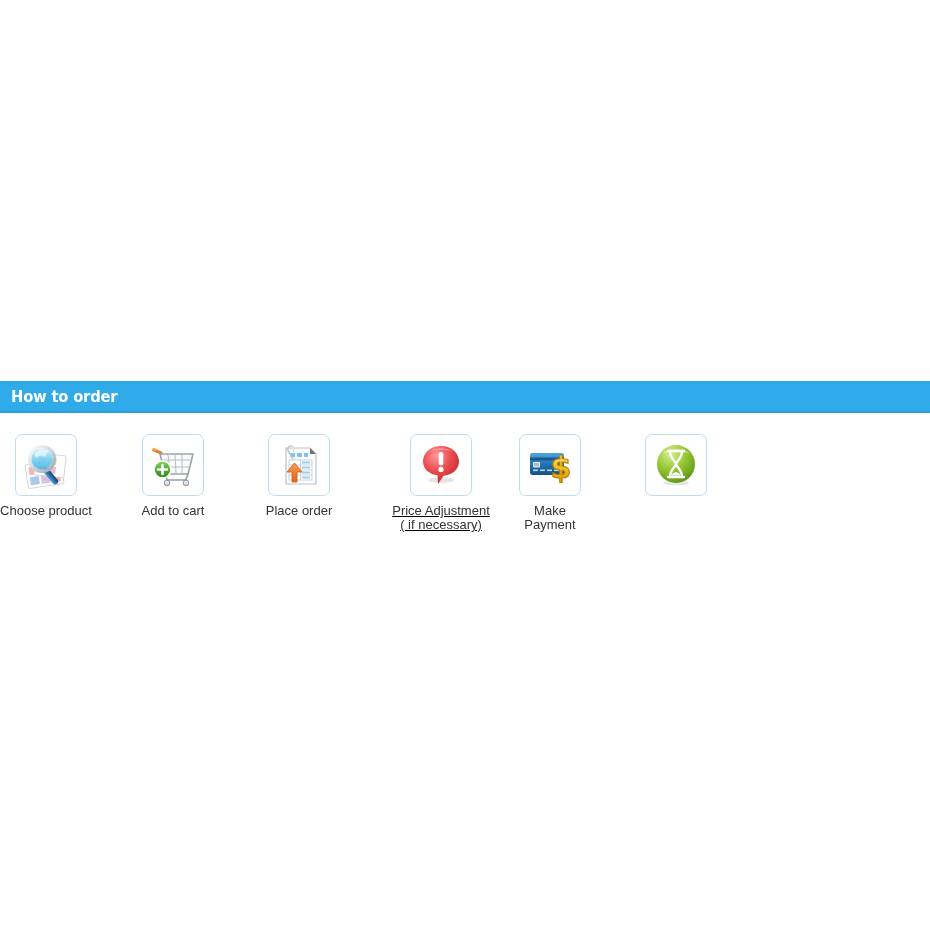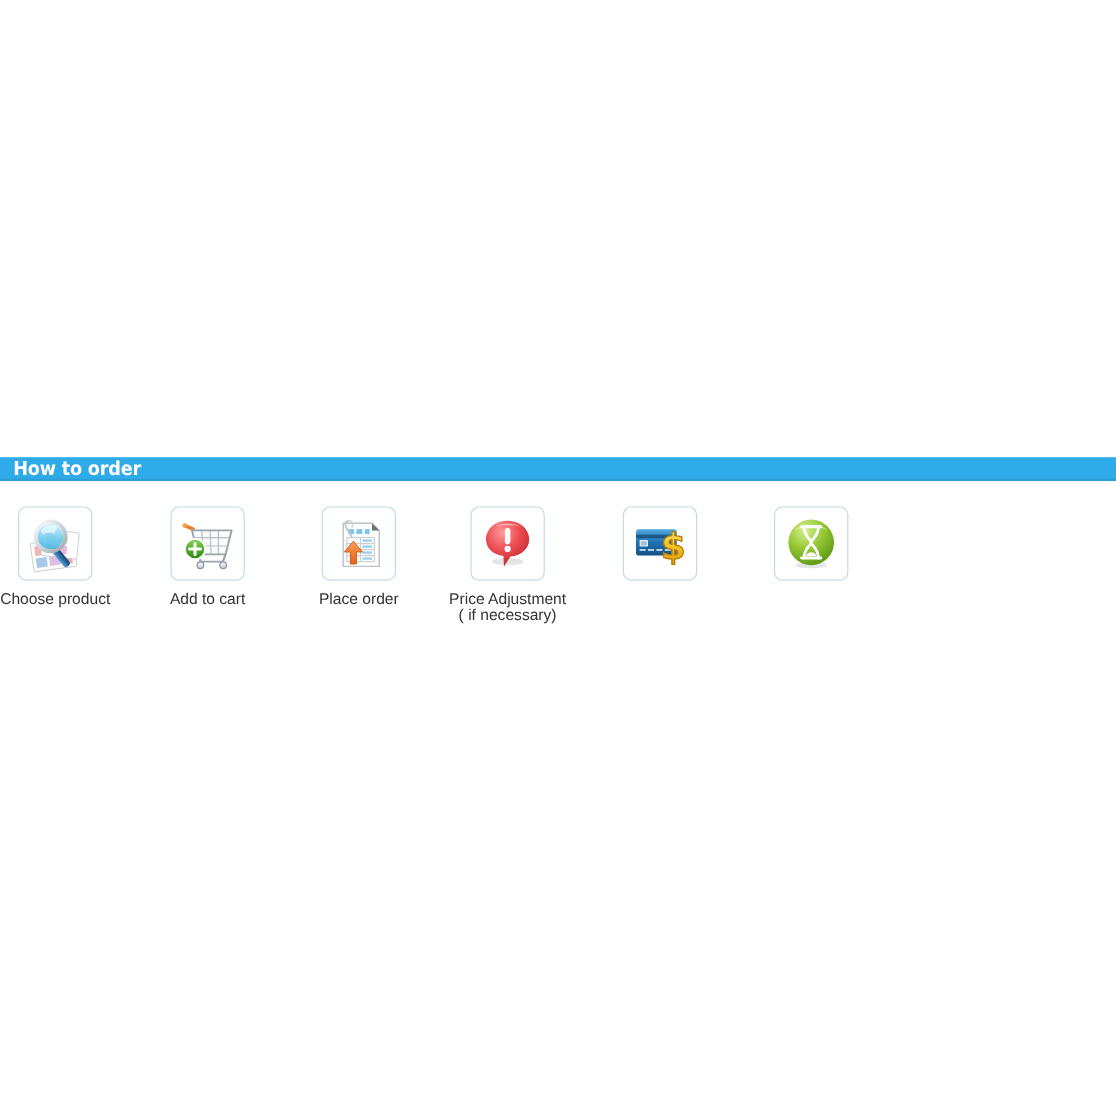--- a/index.html
+++ b/index.html
@@ -17,21 +17,21 @@
   }
 
   
   .top-spacer {
     height: 381px;
     background: #ffffff;
   }
 
   
   .section-header {
-    height: 20px;
+    height: 32px;
     background: #2fabe9;
     border-bottom: 2px solid #2a9fd8;
     display: flex;
     align-items: center;
     box-sizing: border-box;
   }
   .section-header .title {
     color: #ffffff;
     font-size: 16px;
     font-weight: bold;
@@ -72,21 +72,21 @@
     font-size: 13px;
     line-height: 14px;
     color: #333333;
     font-family: "Liberation Sans", sans-serif;
     white-space: pre-line;
   }
   
   .step-1 { left: -17px; }
   .step-2 { left: 110px; }
   .step-3 { left: 236px; }
-  .step-4 { left: 360px; }
+  .step-4 { left: 378px; text-decoration: underline; }
   .step-5 { left: 487px; }
   .step-6 { left: 613px; width: 126px; }
   .step-6 .step-label { white-space: pre; }
   .step-4 .step-label { white-space: pre; }
 </style>
 </head>
 <body>
 
 <div class="top-spacer"></div>
 
@@ -281,20 +281,22 @@
             <rect x="22" y="29.5" width="5" height="1.6"></rect>
             <rect x="29" y="29.5" width="5" height="1.6"></rect>
           </g>
 
           <g transform="translate(27,11)">
             <text x="9" y="27" font-family="'DejaVu Sans', sans-serif" font-size="30" font-weight="bold" fill="url(#g5gold)" stroke="#b97d04" stroke-width="1.1" text-anchor="middle">$</text>
           </g>
         </svg>
       </span>
     </div>
+    <div class="step-label">Make
+Payment</div>
   </div>
 
   <div class="step step-6">
     <div class="step-box">
       <span>
         <svg width="50" height="50" viewBox="0 0 50 50">
           <defs>
             <radialGradient id="g6green" cx="0.36" cy="0.24" r="0.9">
               <stop offset="0" stop-color="#d6f08e"></stop>
               <stop offset="0.45" stop-color="#95c734"></stop>

